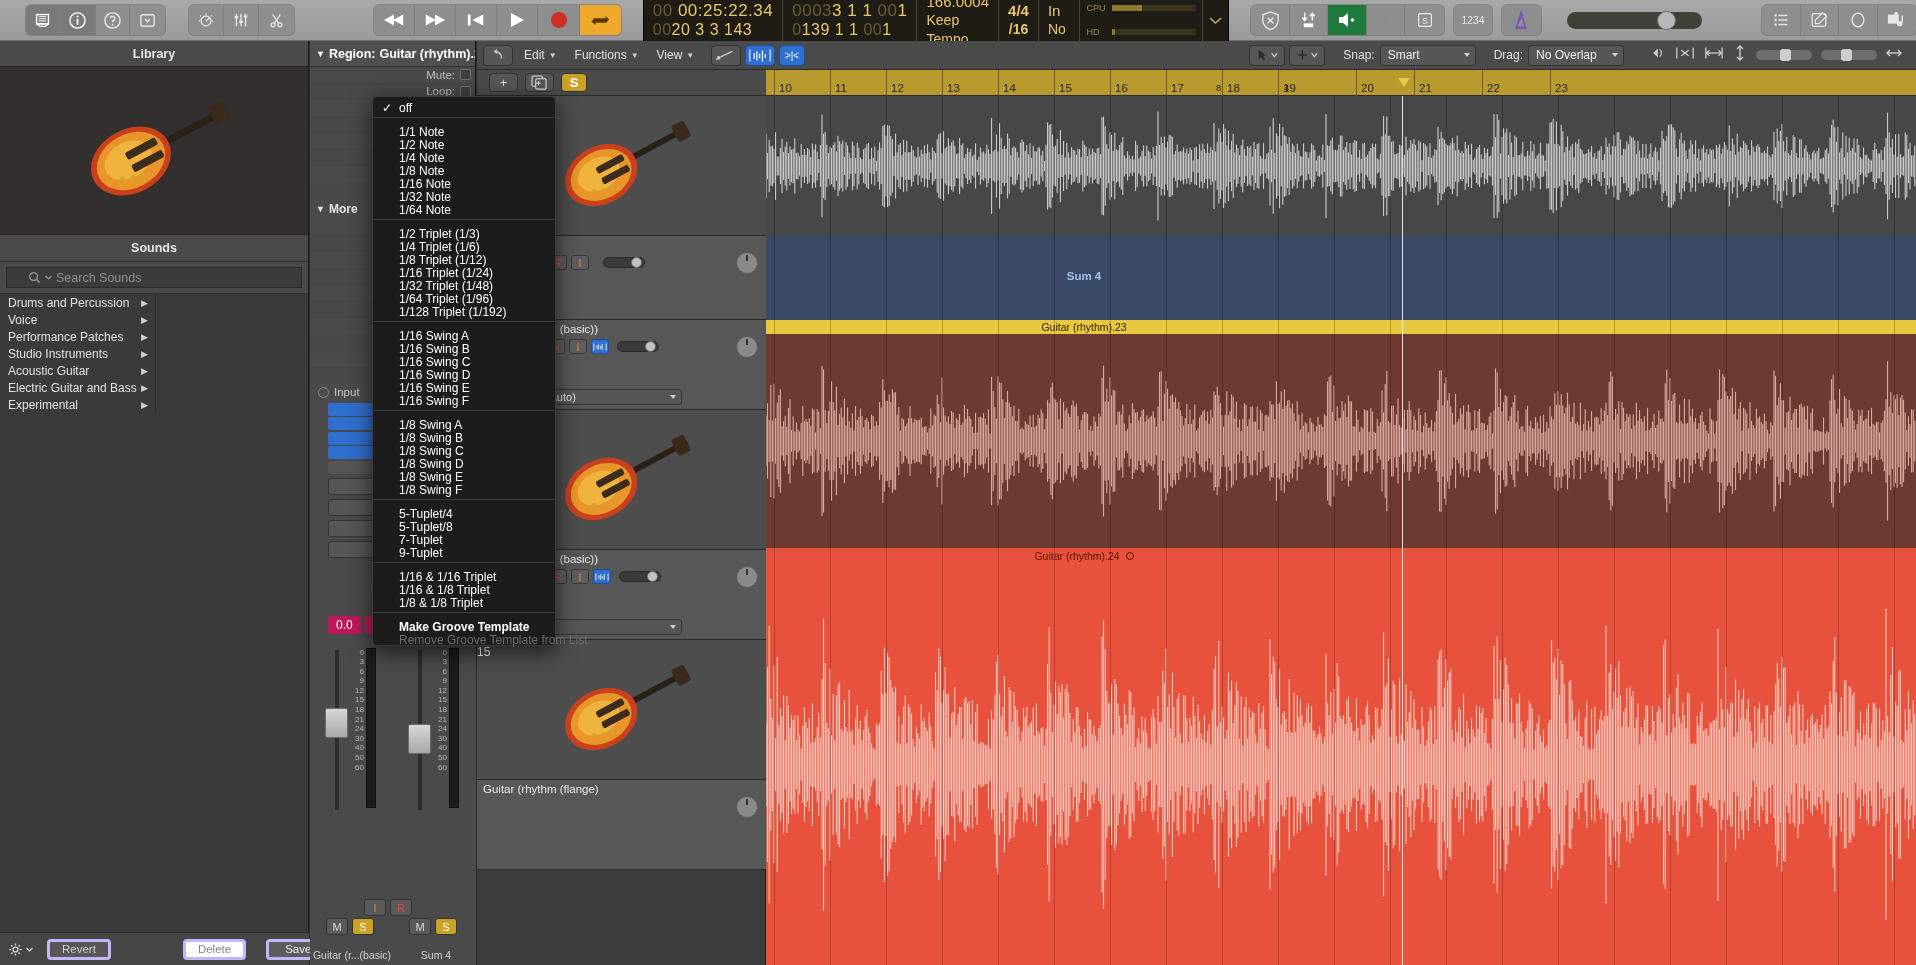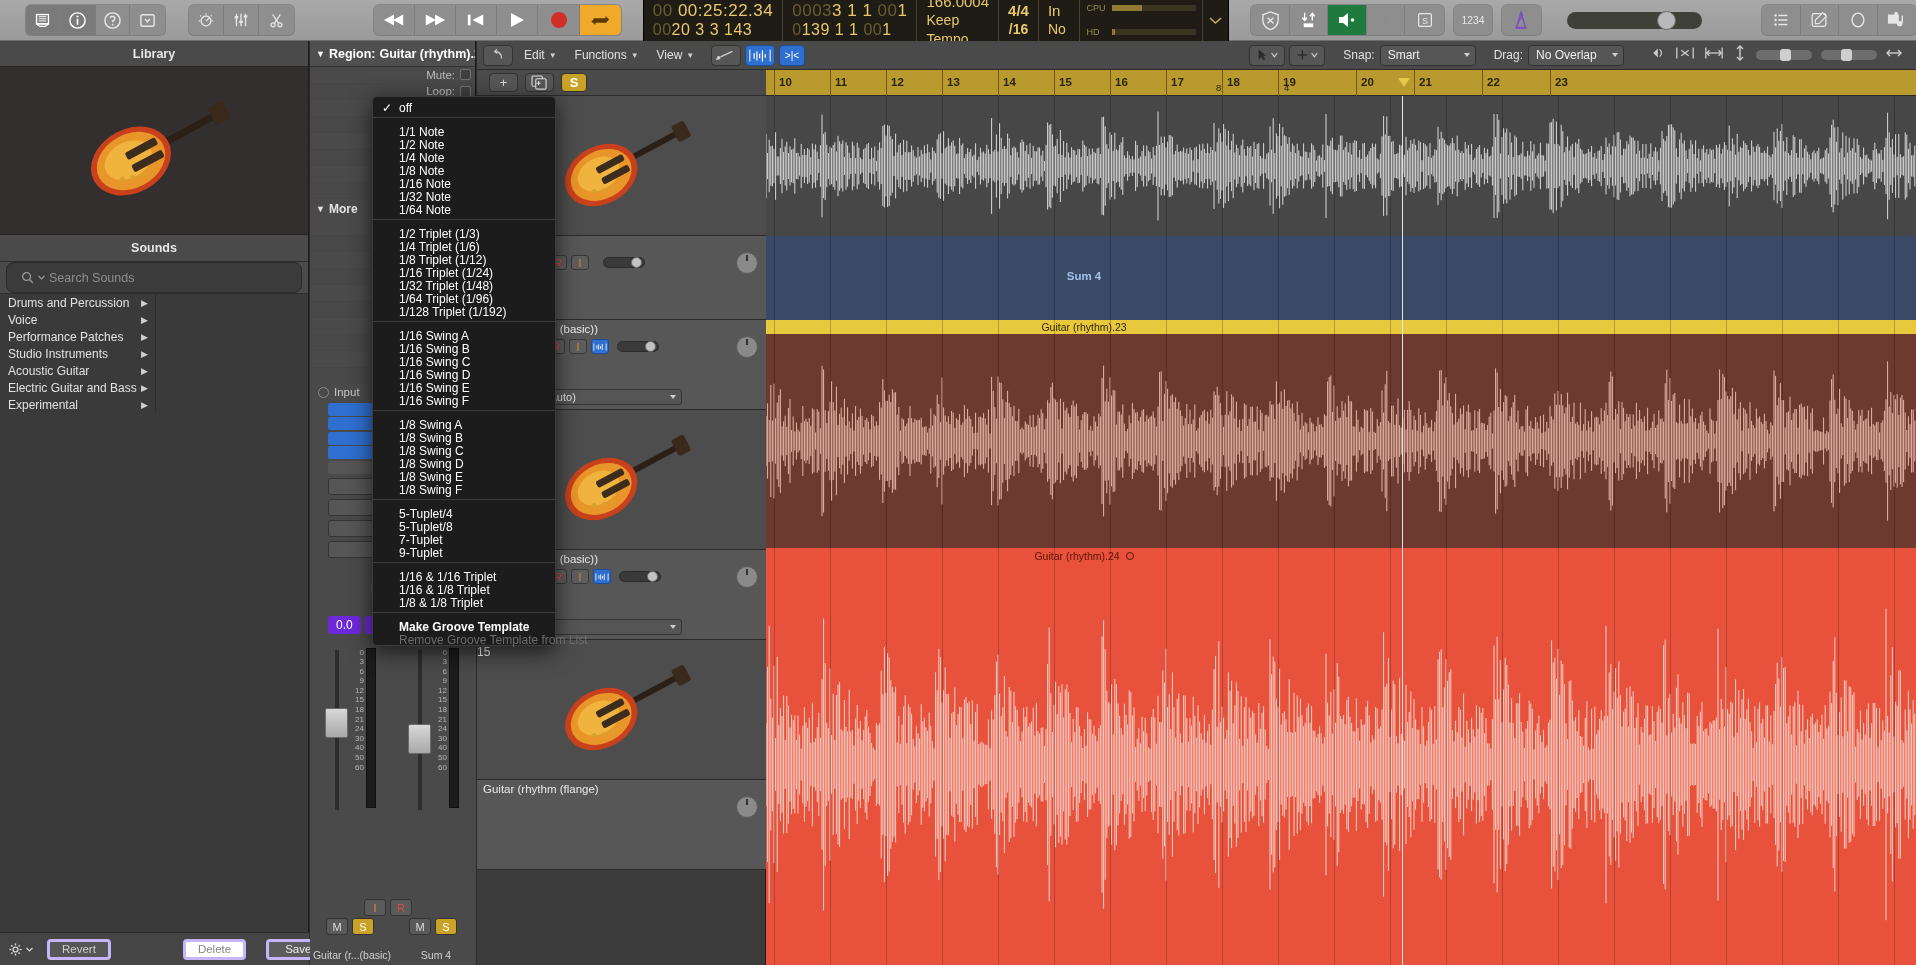--- a/index.html
+++ b/index.html
@@ -59,22 +59,22 @@
   .library{position:absolute;left:0;top:41px;width:309px;height:924px;background:#3a3a3a;
     border-right:1px solid #1c1c1c;}
   .lib-head{height:26px;background:#4a4a4a;border-bottom:1px solid #2a2a2a;
     display:flex;align-items:center;justify-content:center;color:#e6e6e6;font-size:12.5px;font-weight:bold;}
   .lib-art{height:168px;background:#332f2e;border-bottom:1px solid #242424;
     display:flex;align-items:center;justify-content:center;}
   .sounds-head{height:27px;background:#4a4a4a;border-bottom:1px solid #2e2e2e;
     display:flex;align-items:center;justify-content:center;color:#e6e6e6;font-size:12.5px;font-weight:bold;}
   .searchwrap{height:32px;background:#4a4a4a;display:flex;align-items:center;padding:0 6px;
     border-bottom:1px solid #2e2e2e;}
-  .search{flex:1;height:31px;background:#3b3b3b;border:1px solid #2b2b2b;border-radius:8px;
-    display:flex;align-items:center;padding:0 14px;gap:4px;}
+  .search{flex:1;height:21px;background:#3b3b3b;border:1px solid #2b2b2b;border-radius:0;
+    display:flex;align-items:center;padding:0 21px;gap:4px;}
   .search span{color:#8e8e8e;font-size:12.5px;}
   .lib-list{background:#3a3a3a;}
   .lib-row{height:17px;display:flex;align-items:center;padding-left:8px;color:#e2e2e2;
     font-size:12px;position:relative;}
   .lib-row .arr{position:absolute;left:141px;color:#cfcfcf;font-size:9px;}
   .lib-divider{position:absolute;left:155px;top:0;width:1px;height:100%;background:#2e2e2e;}
   .lib-foot{position:absolute;left:0;bottom:0;width:309px;height:33px;background:#454545;
     border-top:1px solid #2a2a2a;display:flex;align-items:center;padding:0 8px;gap:8px;}
   .gear{display:flex;align-items:center;gap:3px;color:#d6d6d6;font-size:11px;}
   .btn-sm{height:21px;border-radius:4px;background:#565656;border:3px solid #c4b5fd;
@@ -108,21 +108,21 @@
   .plug{height:13px;margin:1.5px 6px 0 18px;border-radius:2px;background:#2f6fd0;color:#fff;
     font-size:10.5px;display:flex;align-items:center;justify-content:center;overflow:hidden;white-space:nowrap;}
   .plug.empty{background:#555;}
   .cs-btn{height:17px;margin:4px 14px 0 18px;border-radius:3px;background:#565656;
     border:1px solid #343434;color:#ddd;font-size:11px;display:flex;align-items:center;justify-content:center;}
   .cs-btn.read{color:#4ad45f;}
   .knob{width:44px;height:44px;border-radius:50%;background:#8a8a8a;border:1px solid #5b5b5b;
     margin:8px auto 0 auto;position:relative;box-shadow:inset 0 1px 2px rgba(255,255,255,.25);}
   .knob i{position:absolute;left:50%;top:3px;width:2px;height:9px;margin-left:-1px;background:#4ad45f;}
   .valrow{display:flex;gap:4px;margin:6px 0 0 18px;}
-  .valbox{height:18px;background:#6d28d9;border-radius:3px;color:#fff;font-size:12px;
+  .valbox{height:18px;background:#be185d;border-radius:3px;color:#fff;font-size:12px;
     display:flex;align-items:center;justify-content:center;padding:0 8px;}
   .valbox.g{color:#4ad45f;}
   .faderzone{position:relative;height:180px;margin-top:10px;}
   .fader{position:absolute;width:4px;background:#2d2d2d;}
   .fcap{position:absolute;width:23px;height:30px;border-radius:2px;
     background:linear-gradient(#d8d8d8,#a8a8a8);border:1px solid #6b6b6b;}
   .scale{position:absolute;font-size:8px;color:#b4b4b4;line-height:9.6px;text-align:right;width:14px;}
   .meter{position:absolute;width:10px;background:#1c1c1c;border:1px solid #111;}
   .ms-row{position:absolute;bottom:30px;display:flex;gap:4px;}
   .msq{width:22px;height:17px;border-radius:3px;background:#5a5a5a;border:1px solid #333;
@@ -192,21 +192,21 @@
     border:1px solid #353535;border-radius:3px;color:#e2e2e2;font-size:11px;
     display:flex;align-items:center;padding:0 6px;}
   .tpopup::after{content:"";position:absolute;right:5px;top:5px;border-left:3px solid transparent;
     border-right:3px solid transparent;border-top:4px solid #cfcfcf;}
   .guitar-art{position:absolute;left:0;width:289px;display:flex;align-items:center;justify-content:center;}
 
   
   .ruler{position:absolute;left:766px;top:70px;width:1150px;height:26px;background:#b99a2e;
     border-bottom:1px solid #2a2a2a;}
   .ruler .bar{position:absolute;top:0;height:40px;border-left:1px solid #6f5a14;
-    color:#2a2308;font-size:11.5px;padding-left:4px;padding-top:6px;font-weight:bold;}
+    color:#2a2308;font-size:11.5px;padding-left:4px;padding-top:12px;font-weight:normal;}
   .subruler{position:absolute;left:766px;top:82px;width:1150px;height:14px;}
   .submark{position:absolute;color:#2a2308;font-size:9.5px;}
   .arrange{position:absolute;left:766px;top:96px;width:1150px;height:869px;background:#2e2e2e;
     overflow:hidden;}
   .lane{position:absolute;left:0;width:1150px;}
   .playhead{position:absolute;top:0;width:1px;height:869px;background:#e6e6e6;opacity:.85;}
   .marker-tri{position:absolute;width:0;height:0;border-left:6px solid transparent;
     border-right:6px solid transparent;border-top:9px solid #e8c84a;}
   .wave{position:absolute;left:0;top:0;width:100%;height:100%;}
 </style>

